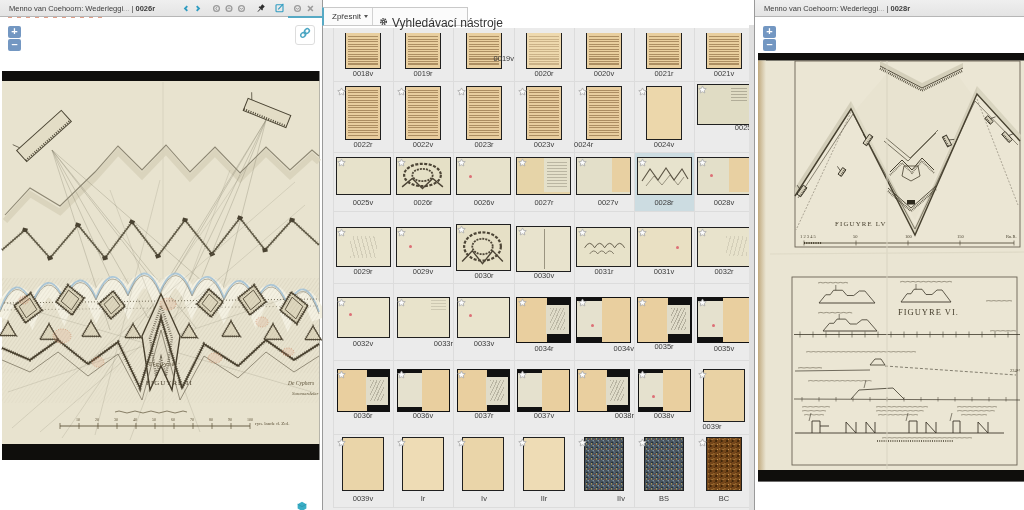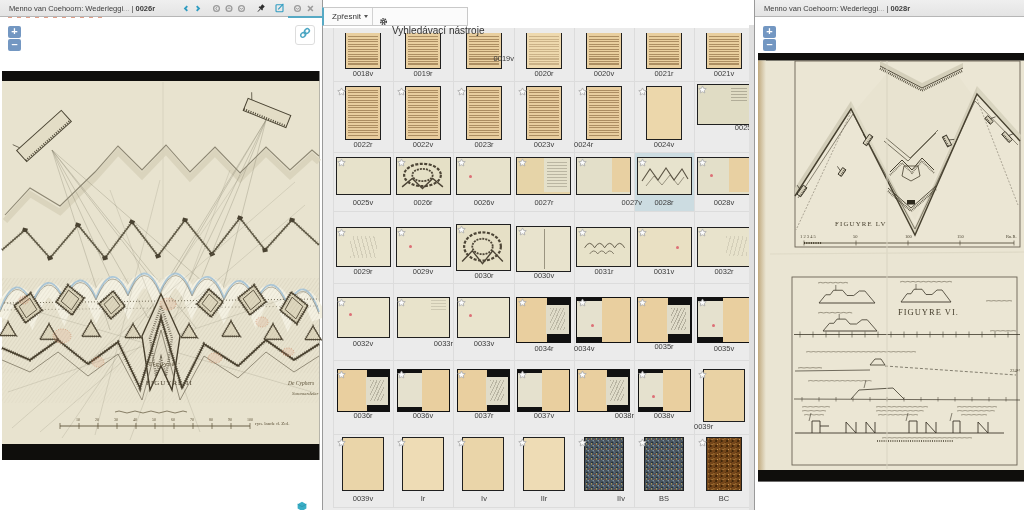--- a/index.html
+++ b/index.html
@@ -375,21 +375,21 @@
       <div style="position:absolute;left:3px;top:4px;right:3px;bottom:4px;background:repeating-linear-gradient(180deg, rgba(90,85,70,0.3) 0 1px, transparent 1px 3px)"></div>
     </div>
   </div>
 <div style="position:absolute;left:514px;top:198px;width:60px;text-align:center;font:7.5px 'Liberation Sans',sans-serif;color:#3b3b3b">0027r</div>
 <svg style="position:absolute;left:518px;top:158px" width="9" height="9" viewBox="0 0 24 24">
     <path d="M12 2.5l3 6.4 7 .8-5.2 4.7 1.4 6.9-6.2-3.4-6.2 3.4 1.4-6.9L2 9.7l7-.8z" fill="#fdfdfd" stroke="#ababab" stroke-width="2.2"></path>
   </svg>
 <div style="position:absolute;left:576px;top:157px;width:55px;height:38px;background:#e3dfc9;border:1.5px solid #1f1f1f;box-sizing:border-box">
     <div style="position:absolute;right:0;top:0;width:18px;height:34px;background:#e8d0a2"></div>
   </div>
-<div style="position:absolute;left:574px;top:198px;width:68px;text-align:right;font:7.5px 'Liberation Sans',sans-serif;color:#3b3b3b">0027v</div>
+<div style="position:absolute;left:574px;top:198px;width:68px;text-align:center;font:7.5px 'Liberation Sans',sans-serif;color:#3b3b3b">0027v</div>
 <svg style="position:absolute;left:578px;top:158px" width="9" height="9" viewBox="0 0 24 24">
     <path d="M12 2.5l3 6.4 7 .8-5.2 4.7 1.4 6.9-6.2-3.4-6.2 3.4 1.4-6.9L2 9.7l7-.8z" fill="#fdfdfd" stroke="#ababab" stroke-width="2.2"></path>
   </svg>
 <div style="position:absolute;left:637px;top:157px;width:55px;height:38px;background:#e7e3cd;border:1.5px solid #1f1f1f;box-sizing:border-box">
     <svg width="51" height="34" viewBox="0 0 51 34" style="position:absolute;left:0;top:0">
       <polyline points="4,23.0 12,11.0 20,22.0 28,10.0 36,22.0 44,11.0 50,21.0" fill="none" stroke="#5a5343" stroke-width="1.1"></polyline>
       <polyline points="8,28.0 16,18.0 24,27.0 32,17.0 40,27.0 46,19.0" fill="none" stroke="#5a5343" stroke-width="0.8" opacity="0.7"></polyline>
     </svg>
   </div>
 <div style="position:absolute;left:634px;top:198px;width:60px;text-align:center;font:7.5px 'Liberation Sans',sans-serif;color:#3b3b3b">0028r</div>
@@ -490,21 +490,21 @@
 <div style="position:absolute;left:514px;top:344px;width:60px;text-align:center;font:7.5px 'Liberation Sans',sans-serif;color:#3b3b3b">0034r</div>
 <svg style="position:absolute;left:518px;top:298px" width="9" height="9" viewBox="0 0 24 24">
     <path d="M12 2.5l3 6.4 7 .8-5.2 4.7 1.4 6.9-6.2-3.4-6.2 3.4 1.4-6.9L2 9.7l7-.8z" fill="#fdfdfd" stroke="#ababab" stroke-width="2.2"></path>
   </svg>
 <div style="position:absolute;left:576px;top:297px;width:55px;height:46px;background:#111">
     <div style="position:absolute;left:26px;top:1px;width:28px;height:44px;background:#e9cf9f"></div>
     <div style="position:absolute;left:1px;top:4px;width:25px;height:36px;background:#e5e1ce">
       <div style="position:absolute;left:14px;top:23px;width:3.2px;height:3.2px;border-radius:50%;background:#dd6f76"></div>
     </div>
   </div>
-<div style="position:absolute;left:574px;top:344px;width:60px;text-align:left;font:7.5px 'Liberation Sans',sans-serif;color:#3b3b3b">0034v</div>
+<div style="position:absolute;left:574px;top:344px;width:60px;text-align:right;font:7.5px 'Liberation Sans',sans-serif;color:#3b3b3b">0034v</div>
 <svg style="position:absolute;left:578px;top:298px" width="9" height="9" viewBox="0 0 24 24">
     <path d="M12 2.5l3 6.4 7 .8-5.2 4.7 1.4 6.9-6.2-3.4-6.2 3.4 1.4-6.9L2 9.7l7-.8z" fill="#fdfdfd" stroke="#ababab" stroke-width="2.2"></path>
   </svg>
 <div style="position:absolute;left:637px;top:297px;width:55px;height:46px;background:#111">
     <div style="position:absolute;left:1px;top:1px;width:30px;height:44px;background:#e9cf9f"></div>
     <div style="position:absolute;left:30px;top:8px;width:23px;height:29px;background:#e0dcc9">
       <div style="position:absolute;left:18%;top:12%;width:64%;height:74%;opacity:0.65;background:repeating-linear-gradient(115deg, rgba(80,75,60,0.5) 0 1px, transparent 1px 3px)"></div>
     </div>
   </div>
 <div style="position:absolute;left:634px;top:342px;width:60px;text-align:center;font:7.5px 'Liberation Sans',sans-serif;color:#3b3b3b">0035r</div>
@@ -571,21 +571,21 @@
     <div style="position:absolute;left:25px;top:1px;width:27px;height:41px;background:#e9cf9f"></div>
     <div style="position:absolute;left:1px;top:4px;width:24px;height:34px;background:#e5e1ce">
       <div style="position:absolute;left:13px;top:22px;width:3.2px;height:3.2px;border-radius:50%;background:#dd6f76"></div>
     </div>
   </div>
 <div style="position:absolute;left:634px;top:411px;width:60px;text-align:center;font:7.5px 'Liberation Sans',sans-serif;color:#3b3b3b">0038v</div>
 <svg style="position:absolute;left:638px;top:370px" width="9" height="9" viewBox="0 0 24 24">
     <path d="M12 2.5l3 6.4 7 .8-5.2 4.7 1.4 6.9-6.2-3.4-6.2 3.4 1.4-6.9L2 9.7l7-.8z" fill="#fdfdfd" stroke="#ababab" stroke-width="2.2"></path>
   </svg>
 <div style="position:absolute;left:703px;top:369px;width:42px;height:53px;background:#e9d2a4;border:1.5px solid #1f1f1f;box-sizing:border-box"></div>
-<div style="position:absolute;left:694px;top:422px;width:36px;text-align:left;font:7.5px 'Liberation Sans',sans-serif;color:#3b3b3b">0039r</div>
+<div style="position:absolute;left:694px;top:422px;width:36px;text-align:center;font:7.5px 'Liberation Sans',sans-serif;color:#3b3b3b">0039r</div>
 <svg style="position:absolute;left:698px;top:370px" width="9" height="9" viewBox="0 0 24 24">
     <path d="M12 2.5l3 6.4 7 .8-5.2 4.7 1.4 6.9-6.2-3.4-6.2 3.4 1.4-6.9L2 9.7l7-.8z" fill="#fdfdfd" stroke="#ababab" stroke-width="2.2"></path>
   </svg>
 <div style="position:absolute;left:342px;top:437px;width:42px;height:54px;background:#ead5a9;border:1.5px solid #1f1f1f;box-sizing:border-box"></div>
 <div style="position:absolute;left:333px;top:494px;width:60px;text-align:center;font:7.5px 'Liberation Sans',sans-serif;color:#3b3b3b">0039v</div>
 <svg style="position:absolute;left:337px;top:438px" width="9" height="9" viewBox="0 0 24 24">
     <path d="M12 2.5l3 6.4 7 .8-5.2 4.7 1.4 6.9-6.2-3.4-6.2 3.4 1.4-6.9L2 9.7l7-.8z" fill="#fdfdfd" stroke="#ababab" stroke-width="2.2"></path>
   </svg>
 <div style="position:absolute;left:402px;top:437px;width:42px;height:54px;background:#eedcb5;border:1.5px solid #1f1f1f;box-sizing:border-box"></div>
 <div style="position:absolute;left:393px;top:494px;width:60px;text-align:center;font:7.5px 'Liberation Sans',sans-serif;color:#3b3b3b">Ir</div>
@@ -622,21 +622,21 @@
 
 <span style="position:absolute;left:8px;top:4.5px;font-size:8px;color:#333">Zpřesnit</span>
 <span style="position:absolute;left:40px;top:7.5px;width:0;height:0;border-left:2.8px solid transparent;border-right:2.8px solid transparent;border-top:3.2px solid #555"></span>
 
 <span style="position:absolute;left:47.5px;top:0;width:1px;height:17px;background:#d2d2d2"></span>
 
 <span style="position:absolute;left:55px;top:4px"><svg width="9" height="9" viewBox="0 0 16 16">
         <circle cx="8" cy="8" r="4.8" fill="none" stroke="#444" stroke-width="3" stroke-dasharray="2.4,1.6"></circle>
         <circle cx="8" cy="8" r="2.2" fill="none" stroke="#444" stroke-width="2"></circle>
       </svg></span>
-<span style="position:absolute;left:68px;top:17px;font-size:10px;color:#333;white-space:nowrap">Vyhledávací nástroje</span>
+<span style="position:absolute;left:68px;top:8px;font-size:12px;color:#333;white-space:nowrap">Vyhledávací nástroje</span>
 </div>
 
 <div style="position:absolute;left:748.5px;top:25px;width:5.5px;height:485px;background:#e0e0e0"></div>
 
 <div style="position:absolute;left:754px;top:0;width:1px;height:510px;background:#9a9a9a"></div>
 
 <div style="position:absolute;left:755px;top:0;width:269px;height:510px;background:#fff"></div>
 
 <svg width="270" height="510" viewBox="0 0 270 510" style="position:absolute;left:754px;top:0">
 

